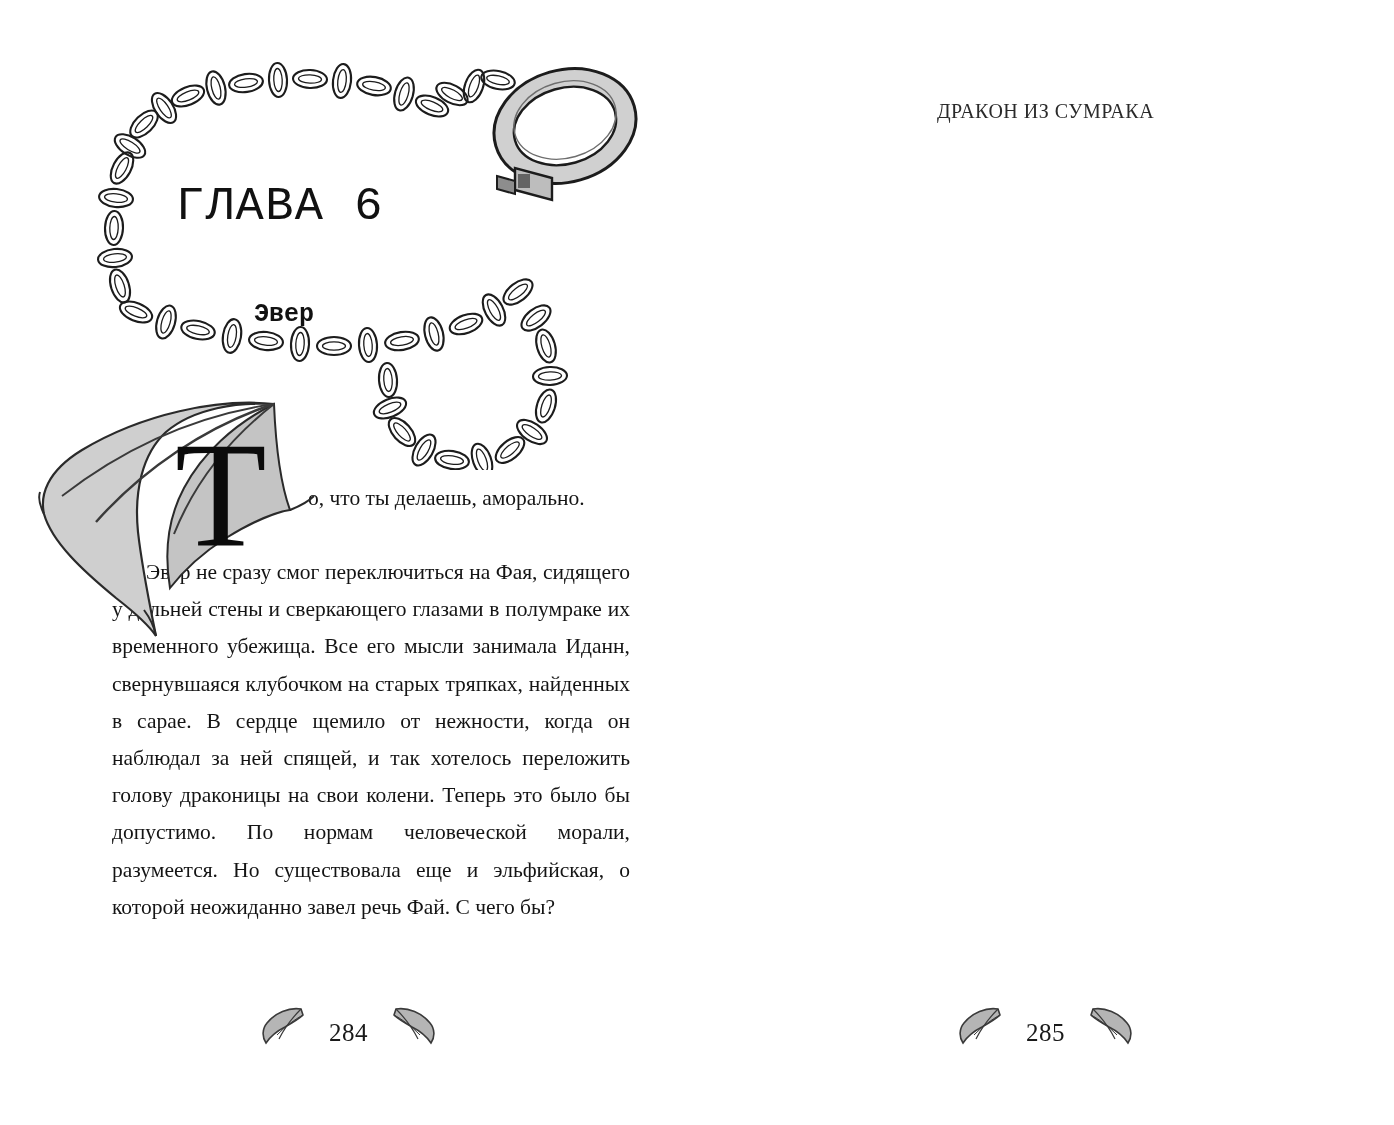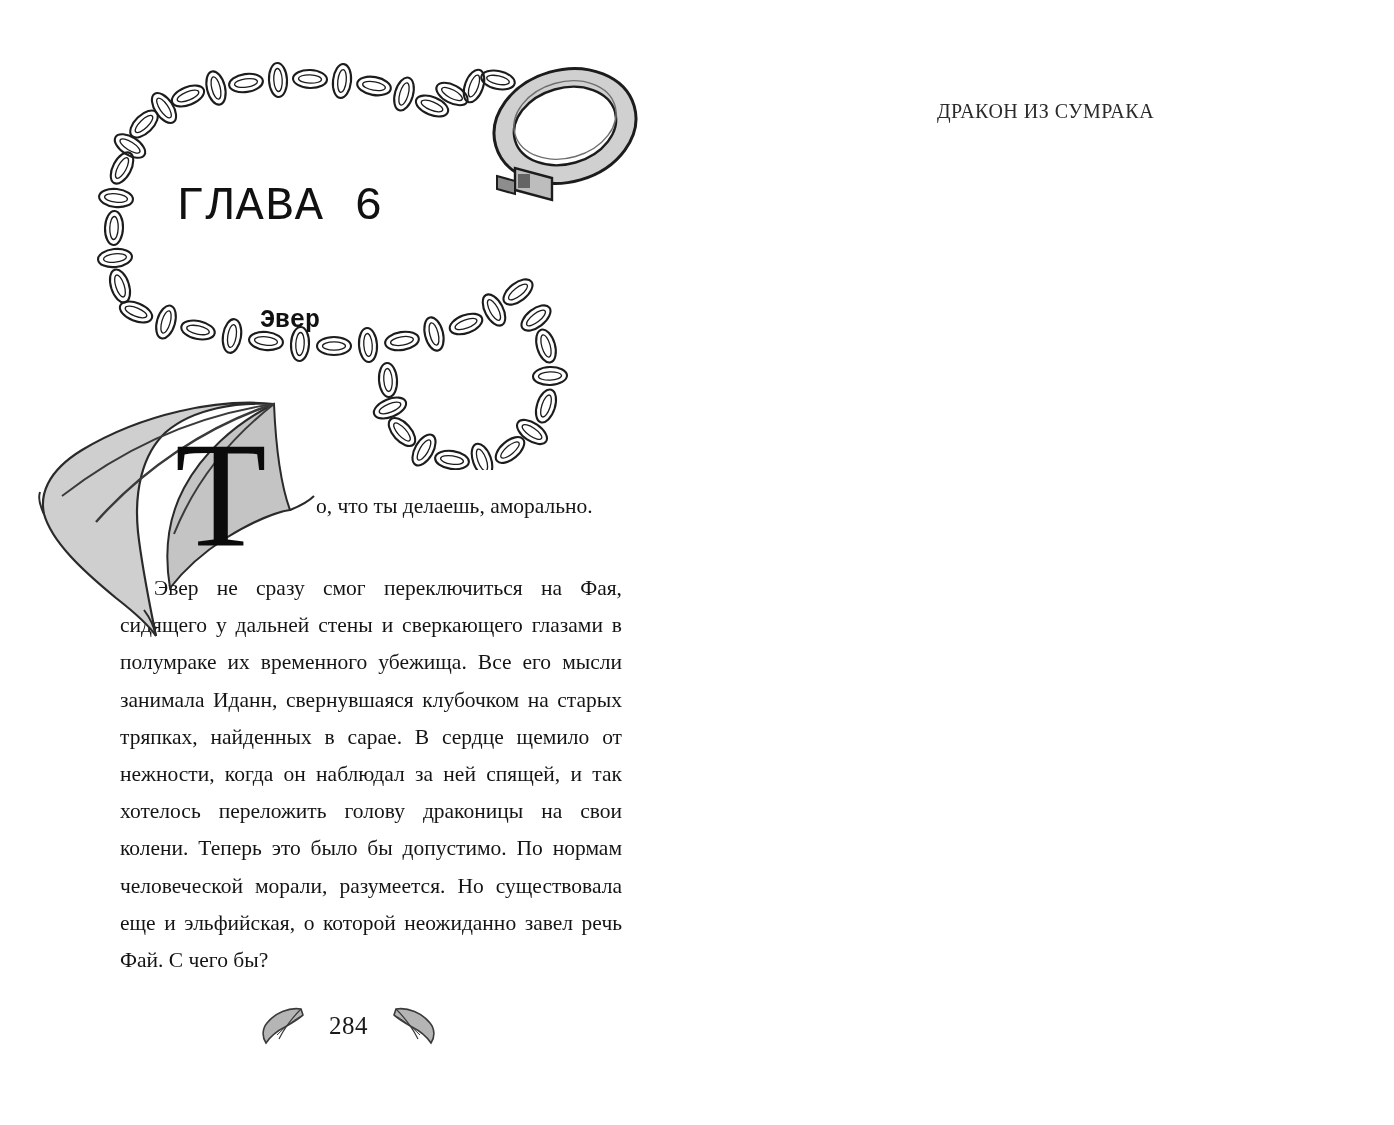--- a/index.html
+++ b/index.html
@@ -57,21 +57,21 @@
   }
   .chapter-title {
     font-size: 47px;
     font-weight: 400;
     letter-spacing: 1.5px;
     color: #111111;
     line-height: 1;
     margin: 0;
   }
   .chapter-subtitle {
-    margin: 10px;
+    margin: 4px;
     font-size: 25px;
     font-weight: 700;
     color: #111111;
     position: absolute;
     top: 113px;
     left: 0;
     width: 560px;
     text-align: center;
   }
 
@@ -119,40 +119,40 @@
     text-justify: inter-word;
     color: #141414;
     hyphens: manual;
   }
   .column-left {
     top: 480px;
     left: 112px;
     width: 518px;
   }
   .column p {
-    margin: 8px;
+    margin: 0;
     text-indent: 34px;
   }
   .column p.first-para {
     text-indent: 0;
     padding-left: 196px;
     min-height: 74px;
   }
   .column p.hang {
     text-indent: 34px;
   }
 
   
   .folio {
     position: absolute;
     bottom: 78px;
     left: 0;
     width: 100%;
     display: flex;
-    align-items: center;
+    align-items: flex-end;
     justify-content: center;
     gap: 24px;
   }
   .folio-num {
     font-size: 25px;
     color: #1a1a1a;
     letter-spacing: 0.5px;
   }
   .folio-wing { width: 44px; height: 42px; display: block; }
   .folio-wing.right { transform: scaleX(-1); }
@@ -292,15 +292,30 @@
         <path d="M40,4 C32,12 24,22 18,34" fill="none" stroke="#3a3a3a" stroke-width="1.2"></path>
         <path d="M42,10 C34,14 24,22 16,30" fill="none" stroke="#3a3a3a" stroke-width="1"></path>
       </svg>
     </div>
   </div>
 
   <div class="page page-right">
 
     <div class="running-head">ДРАКОН ИЗ СУМРАКА</div>
 
+    <div class="folio">
+      <svg class="folio-wing" viewBox="0 0 44 42" xmlns="http://www.w3.org/2000/svg">
+        <path d="M40,4 C28,2 14,8 6,18 C1,24 1,32 5,38 C9,32 16,26 24,22
+                 C31,18 38,14 42,10 Z" fill="#b5b5b5" stroke="#3a3a3a" stroke-width="1.6"></path>
+        <path d="M40,4 C32,12 24,22 18,34" fill="none" stroke="#3a3a3a" stroke-width="1.2"></path>
+        <path d="M42,10 C34,14 24,22 16,30" fill="none" stroke="#3a3a3a" stroke-width="1"></path>
+      </svg>
+      <span class="folio-num">285</span>
+      <svg class="folio-wing right" viewBox="0 0 44 42" xmlns="http://www.w3.org/2000/svg">
+        <path d="M40,4 C28,2 14,8 6,18 C1,24 1,32 5,38 C9,32 16,26 24,22
+                 C31,18 38,14 42,10 Z" fill="#b5b5b5" stroke="#3a3a3a" stroke-width="1.6"></path>
+        <path d="M40,4 C32,12 24,22 18,34" fill="none" stroke="#3a3a3a" stroke-width="1.2"></path>
+        <path d="M42,10 C34,14 24,22 16,30" fill="none" stroke="#3a3a3a" stroke-width="1"></path>
+      </svg>
+    </div>
   </div>
 
 </div>
 
 </body></html>

